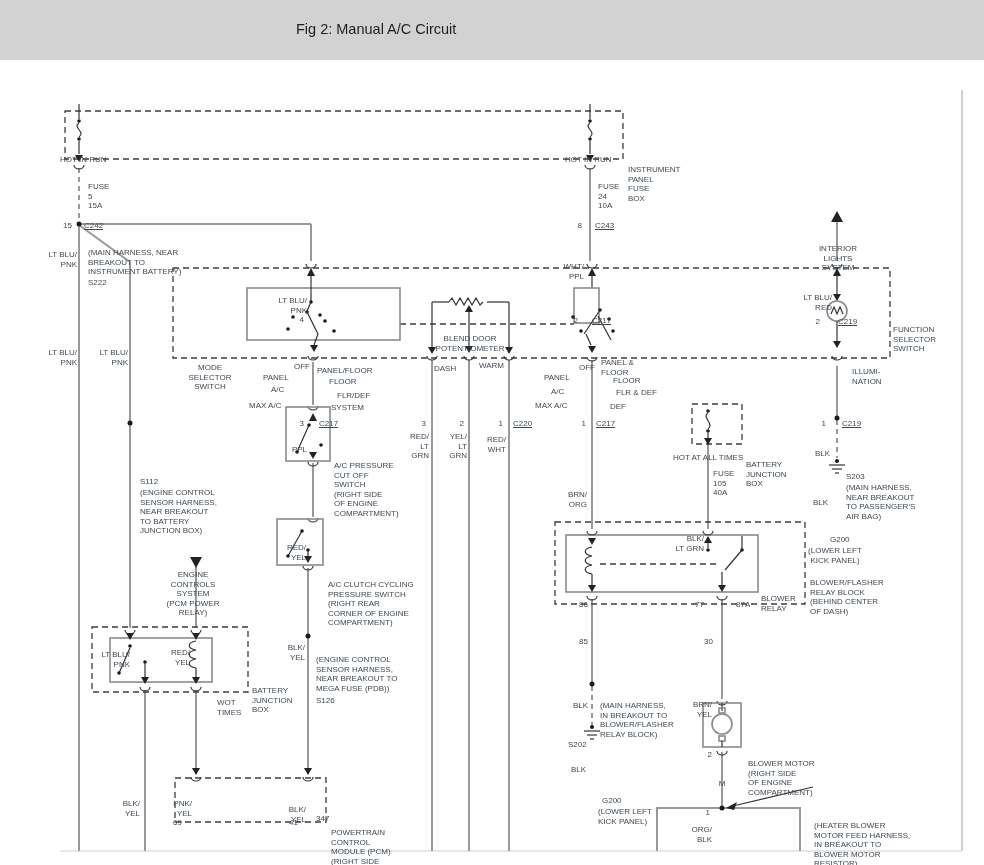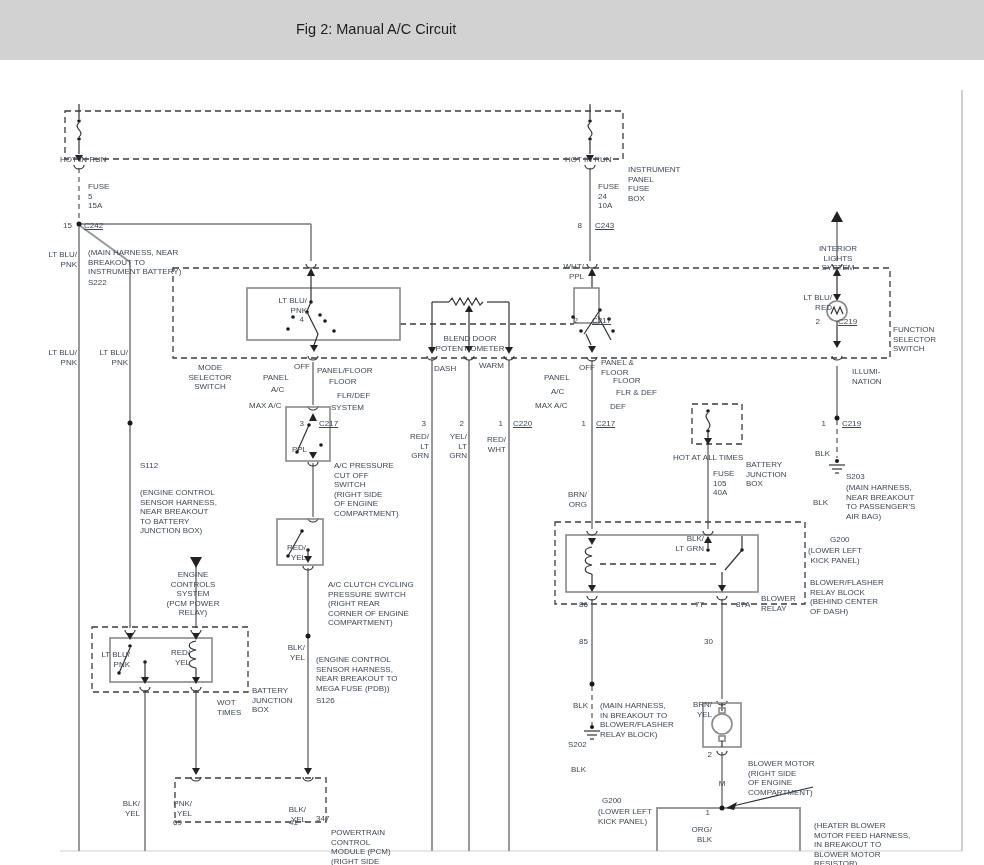--- a/index.html
+++ b/index.html
@@ -410,21 +410,21 @@
     <div class="lb" style="left:316px;top:636px">S126</div>
     <div class="lb c" style="left:156px;top:510px;width:74px">ENGINE
 CONTROLS
 SYSTEM
 (PCM POWER
 RELAY)</div>
     <div class="lb r" style="left:86px;top:590px;width:44px">LT BLU/
 PNK</div>
     <div class="lb r" style="left:146px;top:588px;width:44px">RED/
 YEL</div>
-    <div class="lb" style="left:140px;top:401px">S112</div>
+    <div class="lb" style="left:140px;top:417px">S112</div>
     <div class="lb" style="left:140px;top:428px">(ENGINE CONTROL
 SENSOR HARNESS,
 NEAR BREAKOUT
 TO BATTERY
 JUNCTION BOX)</div>
     <div class="lb" style="left:217px;top:638px">WOT
 TIMES</div>
     <div class="lb" style="left:252px;top:626px">BATTERY
 JUNCTION
 BOX</div>

